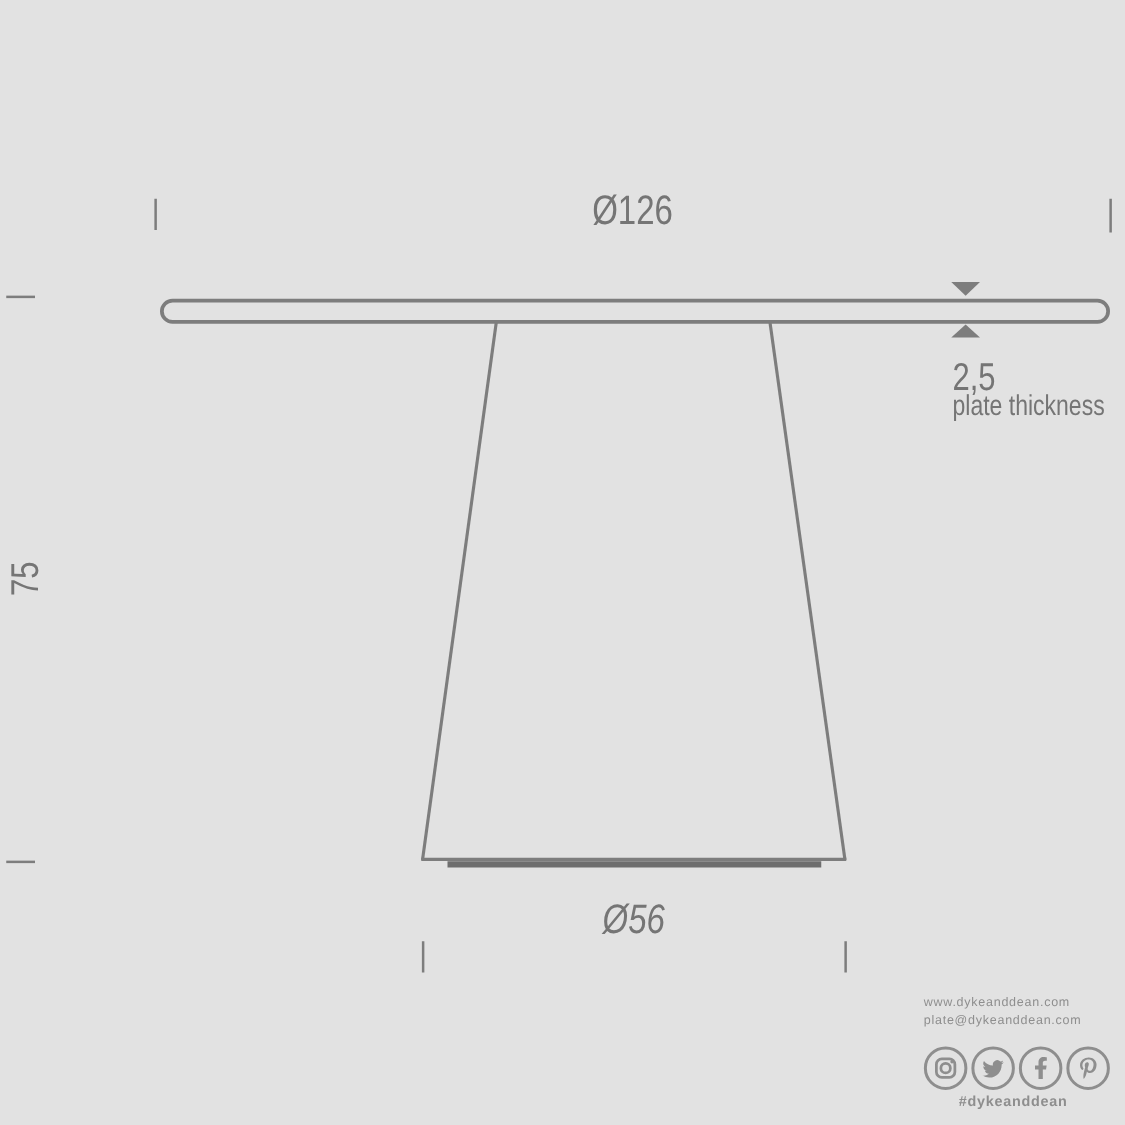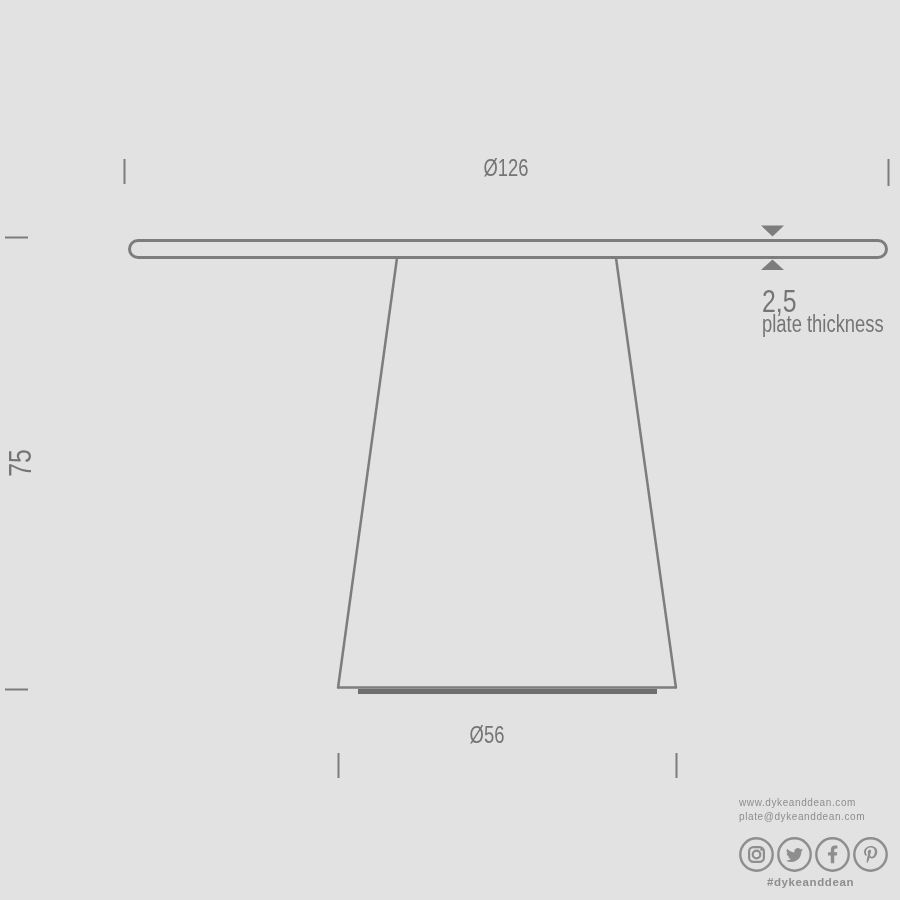--- a/index.html
+++ b/index.html
@@ -12,21 +12,21 @@
   }
   .drawing-svg{position:absolute;left:0;top:0;}
   .dim-label{
     position:absolute;
     color:#757575;
     white-space:nowrap;
     line-height:1;
   }
   .condensed{display:inline-block;transform:scaleX(0.8);transform-origin:center center;}
   .condensed-left{display:inline-block;transform:scaleX(0.8);transform-origin:left center;}
-  .big{font-size:23px;font-weight:400;}
+  .big{font-size:33px;font-weight:400;}
   .mid{font-size:31px;font-weight:400;}
   .small{font-size:23px;font-weight:400;}
   .center-anchor{transform:translate(-50%,-50%);}
   .rot-left{transform:translate(-50%,-50%) rotate(-90deg) scaleX(0.8);transform-origin:center center;}
   .footer{
     position:absolute;
     left:739px;top:796px;
     width:160px;
     color:#8e8e8e;
   }
@@ -88,21 +88,21 @@
     <span>75</span>
   </div>
 
   <div class="dim-label mid" style="left:762px;top:286px;">
     <span class="condensed-left">2,5</span>
   </div>
   <div class="dim-label small" style="left:762px;top:313px;">
     <span class="condensed-left">plate thickness</span>
   </div>
 
-  <div class="dim-label big center-anchor" style="left:487px;top:735px;">
+  <div class="dim-label big center-anchor" style="left:507px;top:735px;font-style:italic;">
     <span class="condensed">Ø56</span>
   </div>
 
   <div class="footer">
     <div class="footer-line">www.dykeanddean.com</div>
     <div class="footer-line">plate@dykeanddean.com</div>
 
     <div class="social-row">
 
       <svg width="37" height="37" viewBox="0 0 37 37">

